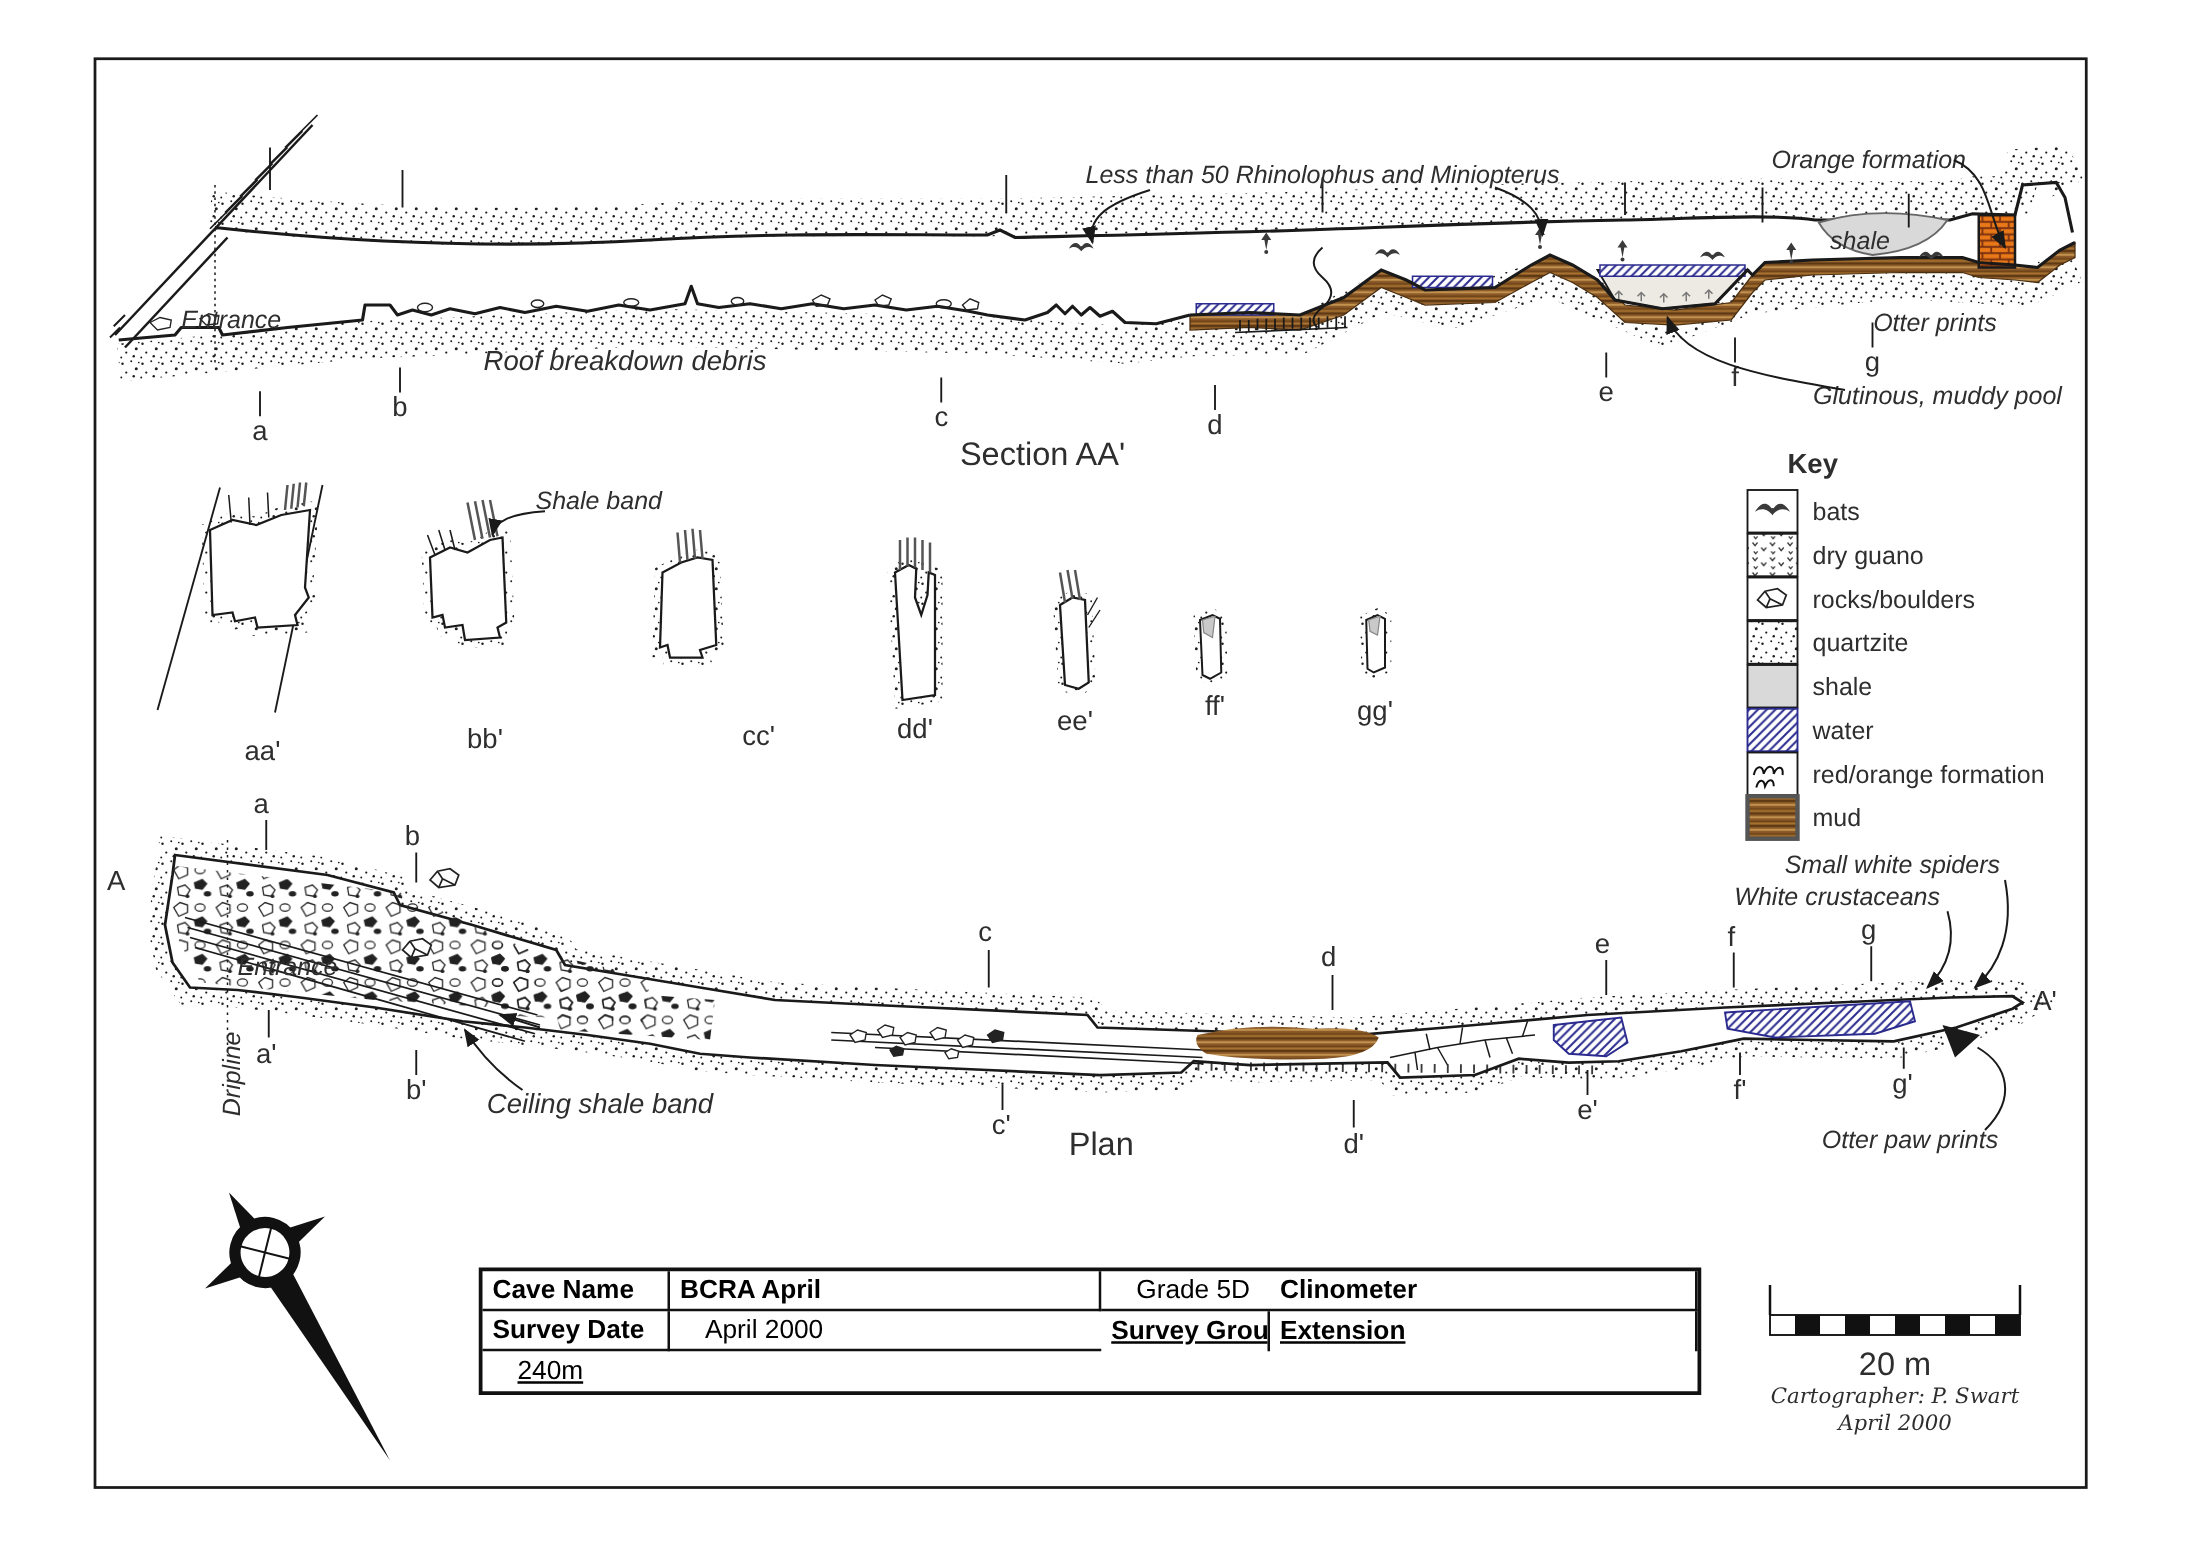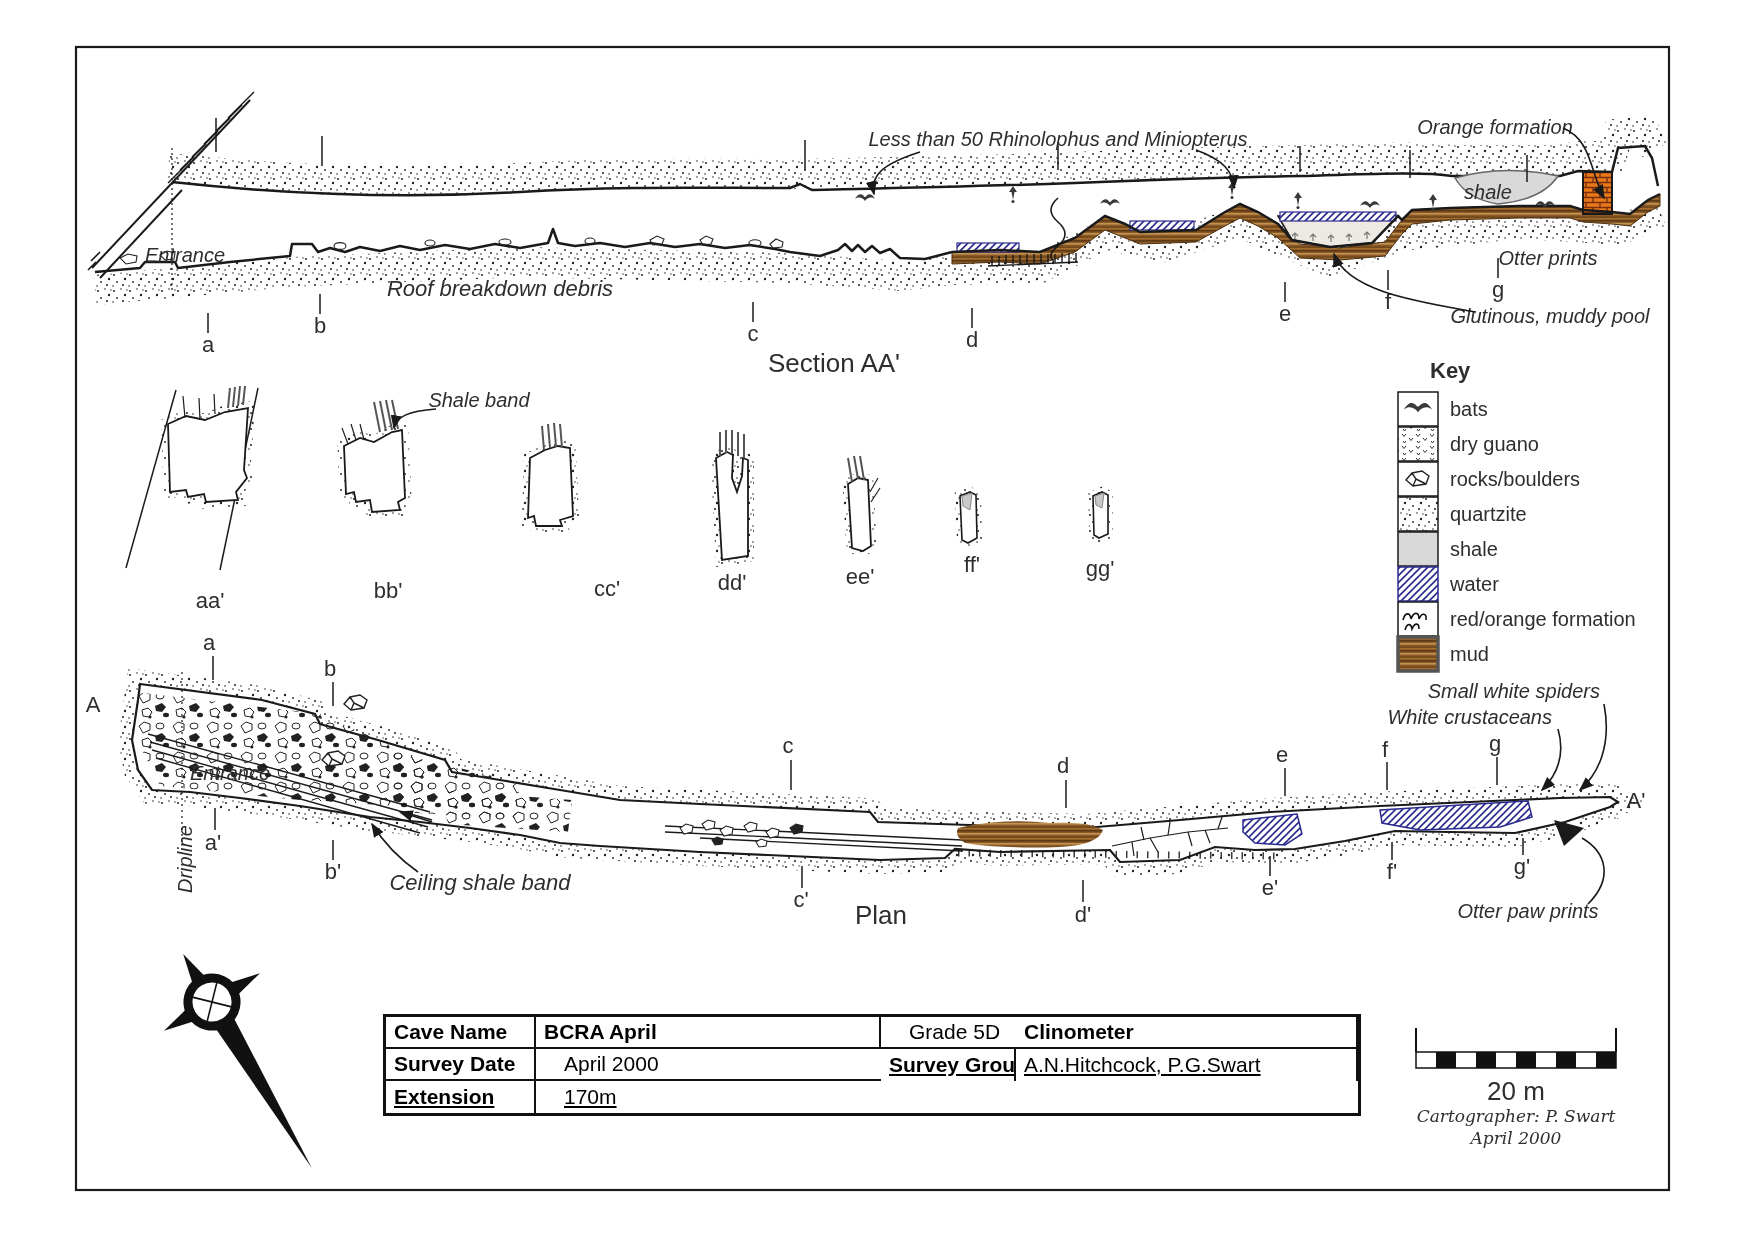--- a/index.html
+++ b/index.html
@@ -476,18 +476,17 @@
 <div class="info-table">
   <div class="cell hd">Cave Name</div>
   <div class="cell hd">BCRA April</div>
   <div class="cell last-col">Grade 5D</div>
 
   <div class="cell hd">Clinometer</div>
   <div class="cell hd">Survey Date</div>
   <div class="cell last-col">April 2000</div>
 
   <div class="cell hd last-row">Survey Group</div>
-  <div class="cell last-row">A.N.Hitchcock, P.G.Swart</div>
   <div class="cell hd last-row">Extension</div>
-  <div class="cell last-col last-row">170m</div>
+  <div class="cell last-col last-row">240m</div>
 </div>
 
 </div>
 
 </body></html>

